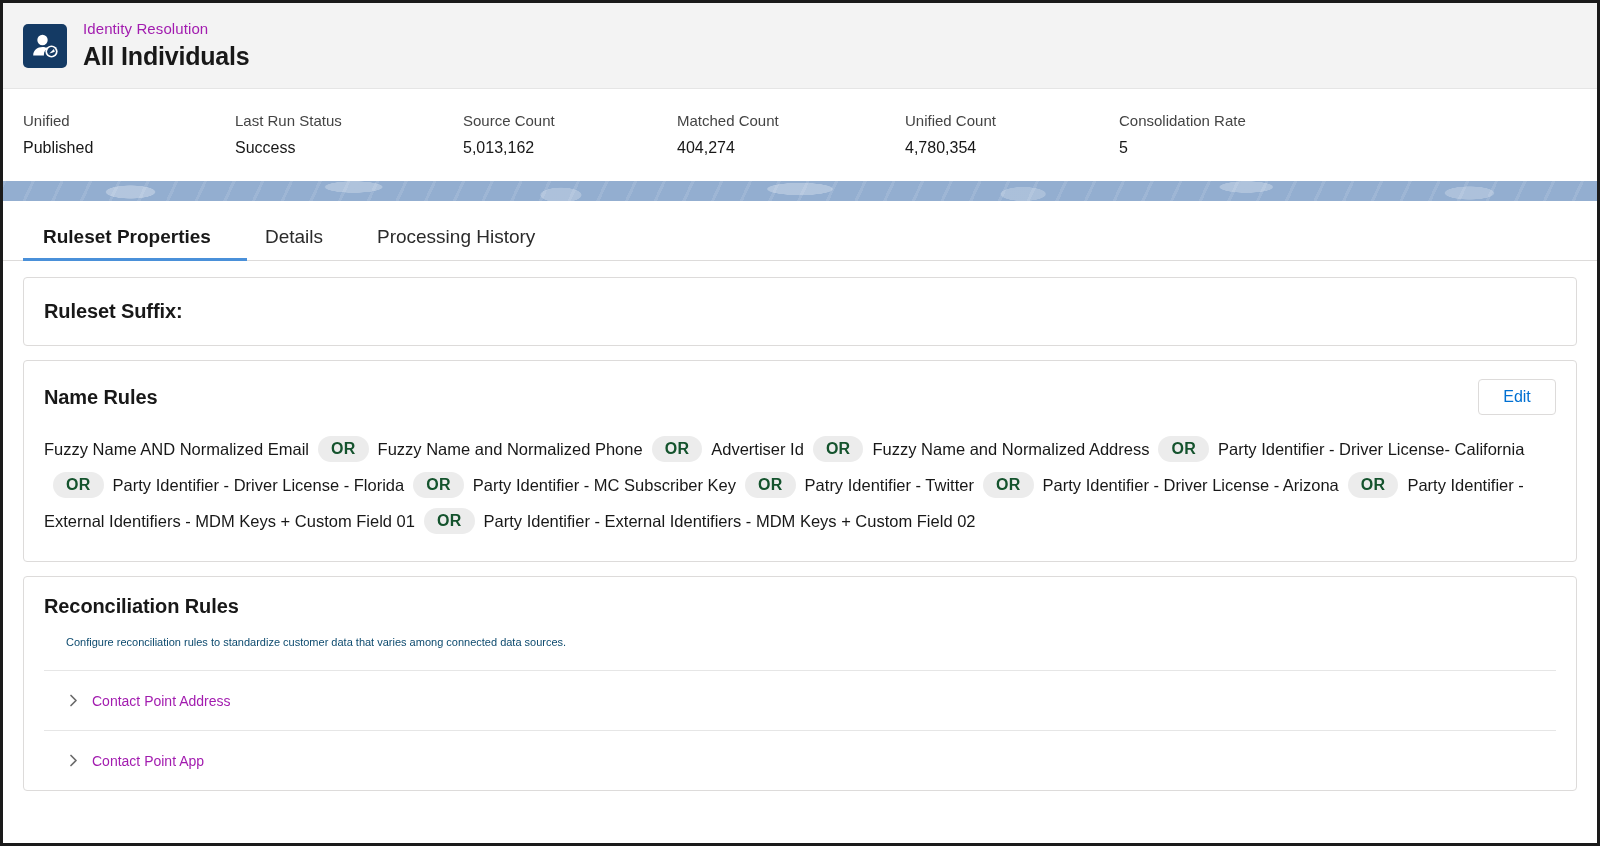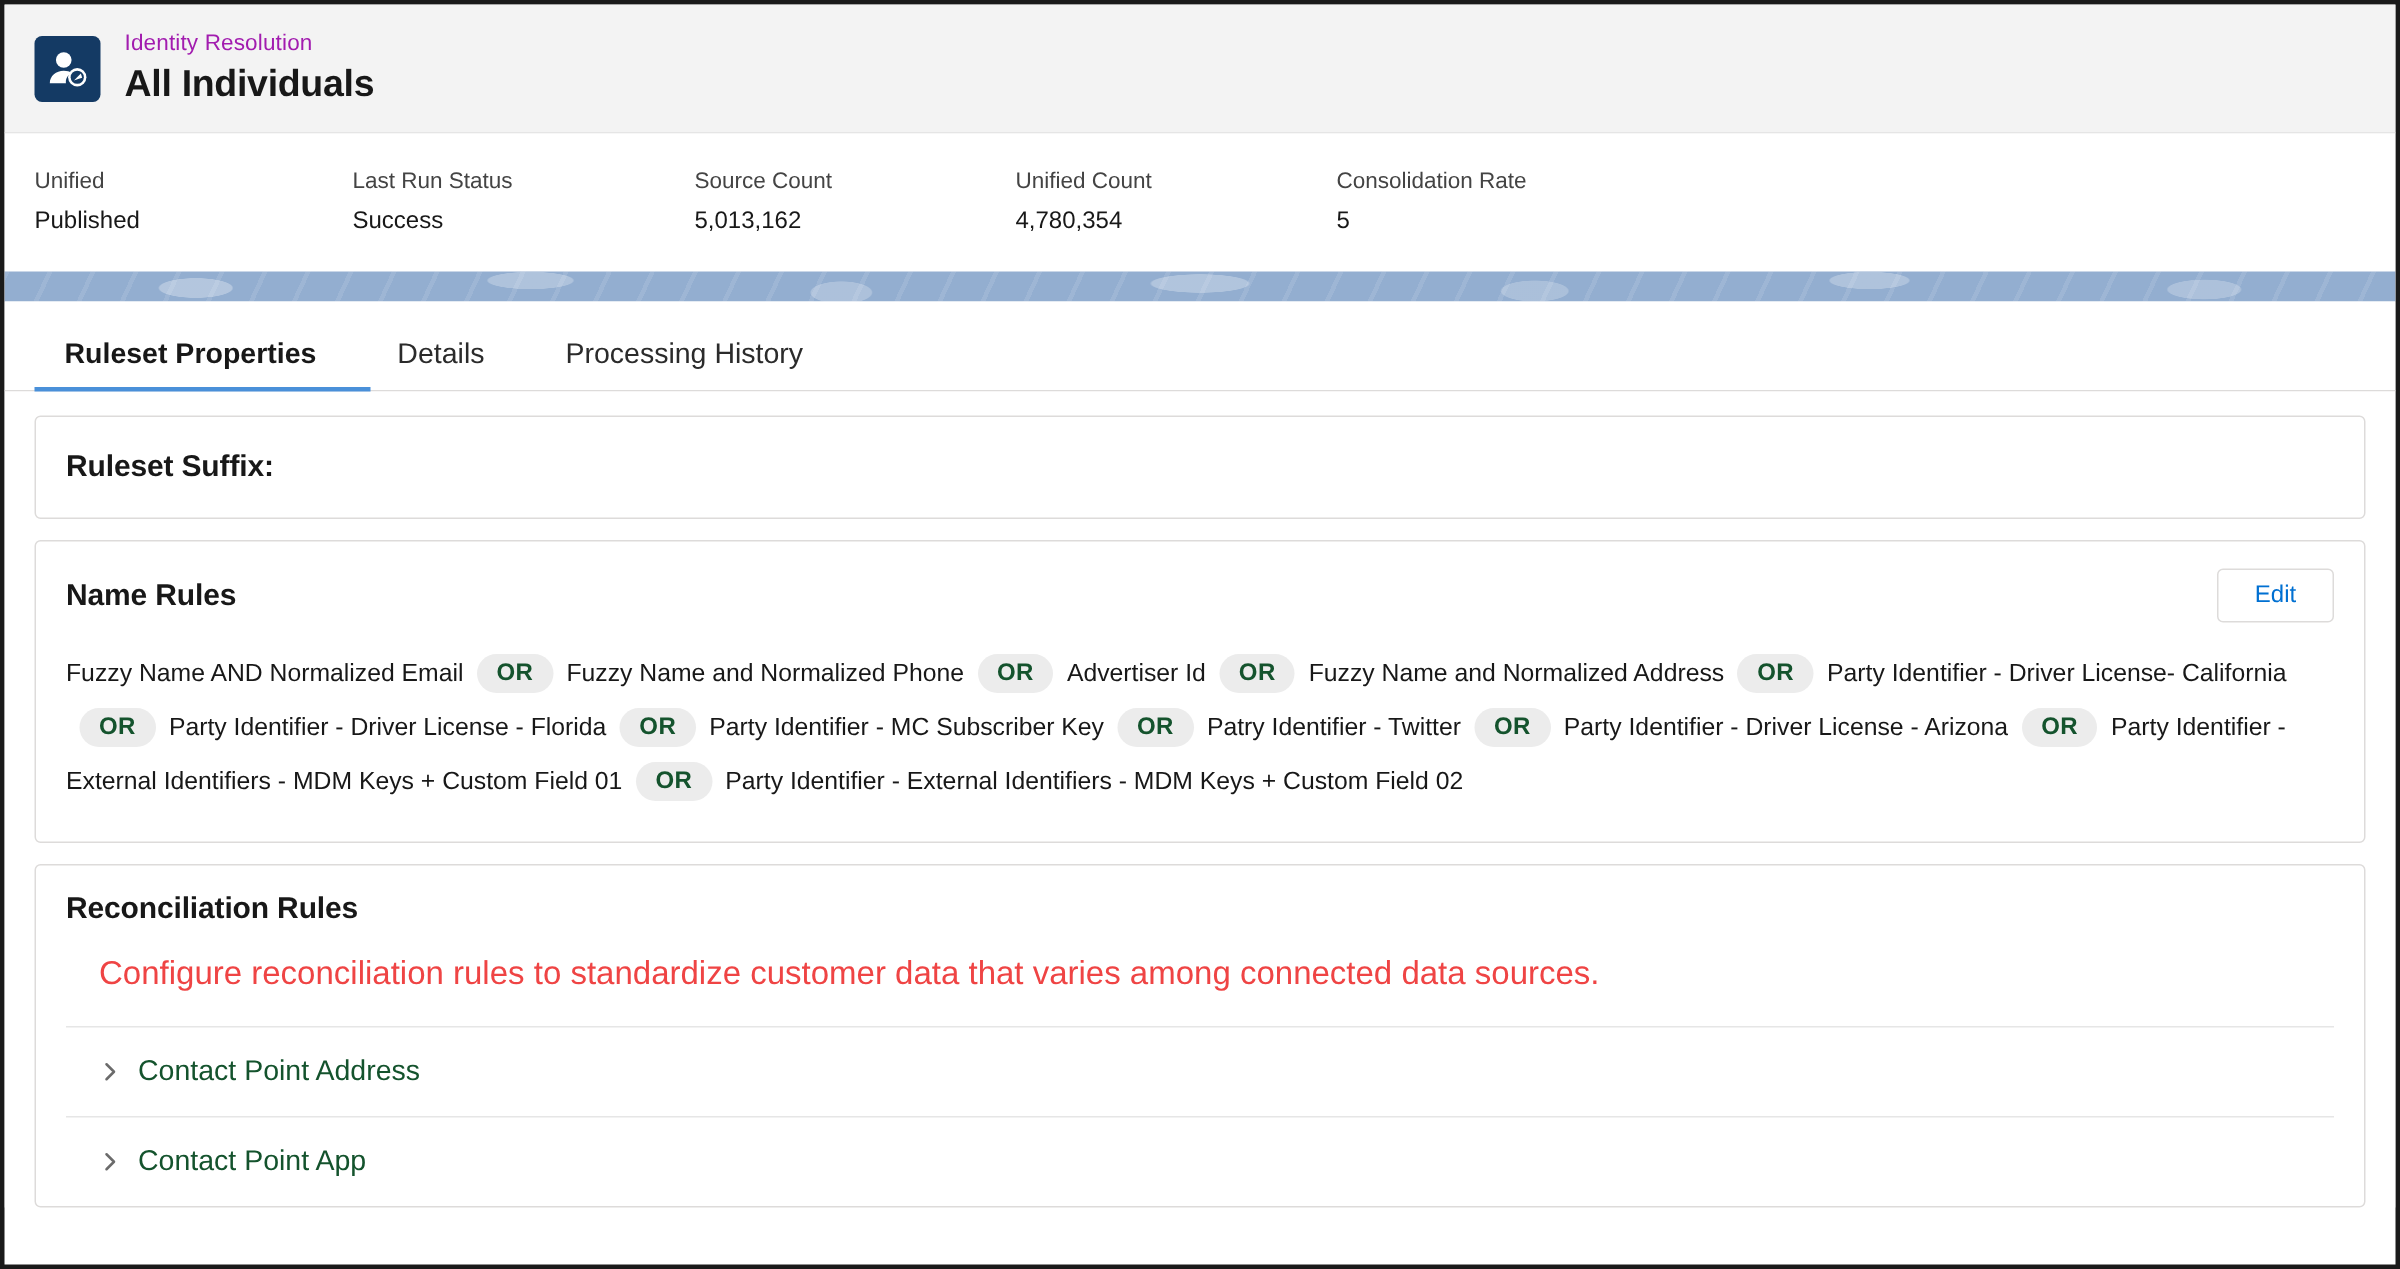--- a/index.html
+++ b/index.html
@@ -195,41 +195,41 @@
     padding: 4px 13px;
     margin: 0 9px;
     vertical-align: middle;
     line-height: 18px;
     letter-spacing: 0.3px;
   }
 
   
   .card-recon { padding: 18px 20px 0 20px; }
   .recon-desc {
-    font-size: 22px;
-    color: #ef4444;
+    font-size: 11px;
+    color: #0c4a6e;
     margin: 18px 0 22px 22px;
   }
   .accordion-row {
     display: flex;
     align-items: center;
     gap: 12px;
     height: 60px;
     padding-left: 22px;
     border-top: 1px solid #e6e6e6;
     cursor: pointer;
   }
   .accordion-row .chev {
     width: 14px; height: 14px;
     flex: 0 0 auto;
     display: flex; align-items: center; justify-content: center;
   }
   .accordion-label {
-    font-size: 19px;
-    color: #14532d;
+    font-size: 14px;
+    color: #a21caf;
     line-height: 1;
   }
 </style>
 </head>
 <body>
 
 <div id="frame">
 
   <div class="page-header">
     <div class="app-icon">
@@ -253,20 +253,24 @@
       <div class="stat-value">Published</div>
     </div>
     <div class="stat" style="width:228px">
       <div class="stat-label">Last Run Status</div>
       <div class="stat-value">Success</div>
     </div>
     <div class="stat" style="width:214px">
       <div class="stat-label">Source Count</div>
       <div class="stat-value">5,013,162</div>
     </div>
+    <div class="stat" style="width:228px">
+      <div class="stat-label">Matched Count</div>
+      <div class="stat-value">404,274</div>
+    </div>
     <div class="stat" style="width:214px">
       <div class="stat-label">Unified Count</div>
       <div class="stat-value">4,780,354</div>
     </div>
     <div class="stat">
       <div class="stat-label">Consolidation Rate</div>
       <div class="stat-value">5</div>
     </div>
   </div>
 

